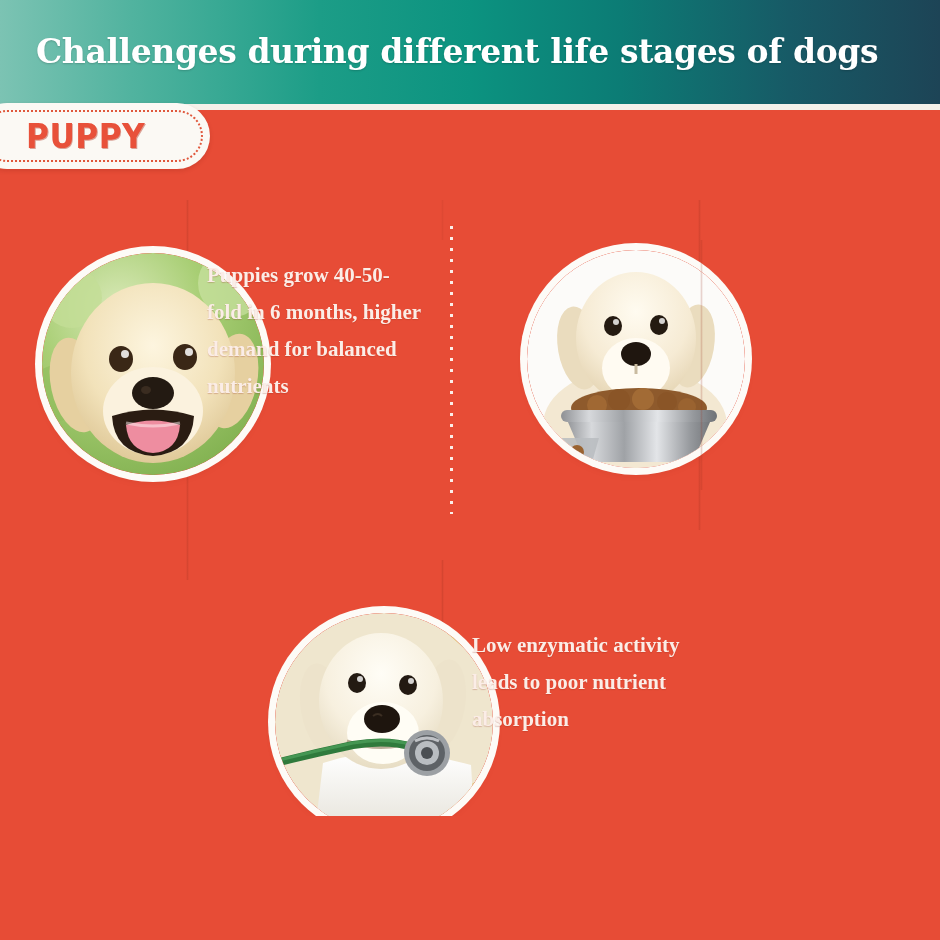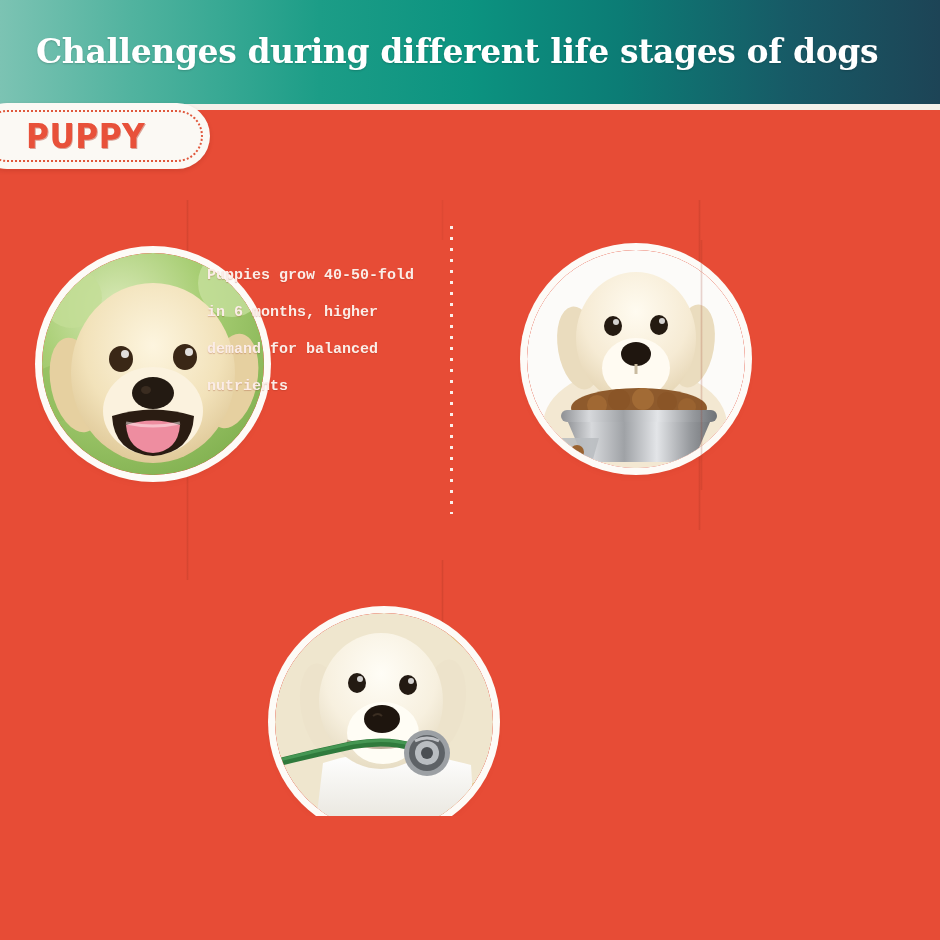--- a/index.html
+++ b/index.html
@@ -129,23 +129,23 @@
   
   .clip-2 {
     position:absolute; left:700px; top:240px;
     width:3px; height:250px;
     background:linear-gradient(90deg, rgba(150,45,28,0.00), rgba(150,45,28,0.20), rgba(150,45,28,0.00));
   }
 
   
   .info-text {
     position:absolute;
-    font-family:Liberation Mono, monospace;
+    font-family:Liberation Serif, serif;
     font-weight:700;
-    font-size:15px;
+    font-size:21px;
     line-height:37px;
     color:#FBEDE7;
     text-shadow:0 1px 1px rgba(140,40,25,0.25);
   }
   .text-1 { left:207px; top:257px; width:215px; }
   .text-2 { left:723px; top:257px; width:205px; }
   .text-3 { left:472px; top:627px; width:215px; }
 </style>
 </head>
 <body>
@@ -315,14 +315,15 @@
         <circle cx="152" cy="140" r="12" fill="#B9BDC1"></circle>
         <circle cx="152" cy="140" r="6" fill="#4A4E52"></circle>
         <path d="M140 128 q12 -6 24 0" stroke="#D7DADD" stroke-width="3" fill="none" opacity=".8"></path>
       </svg>
     </div>
   </div>
 
   <div class="info-text text-1">Puppies grow 40-50-fold in 6 months, higher demand for balanced nutrients</div>
 
 
+  <div class="info-text text-3">Low enzymatic activity leads to poor nutrient absorption</div>
 
 </div>
 
 </body></html>

